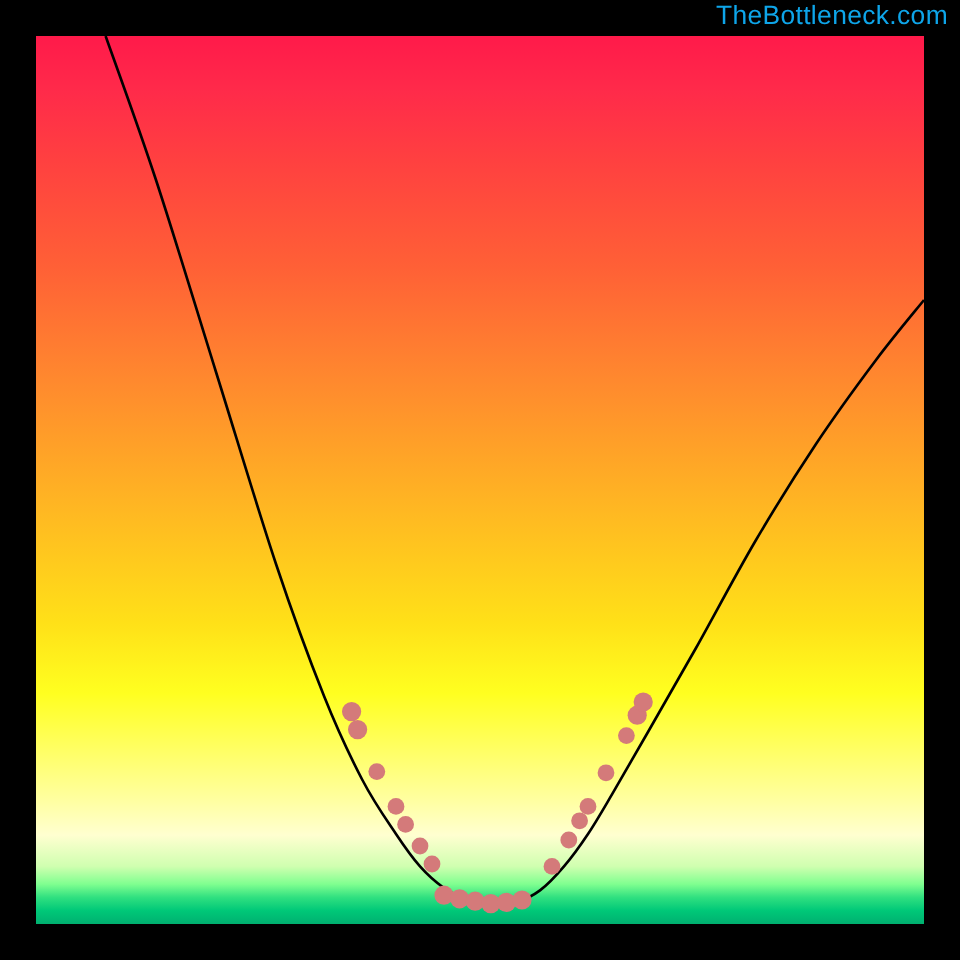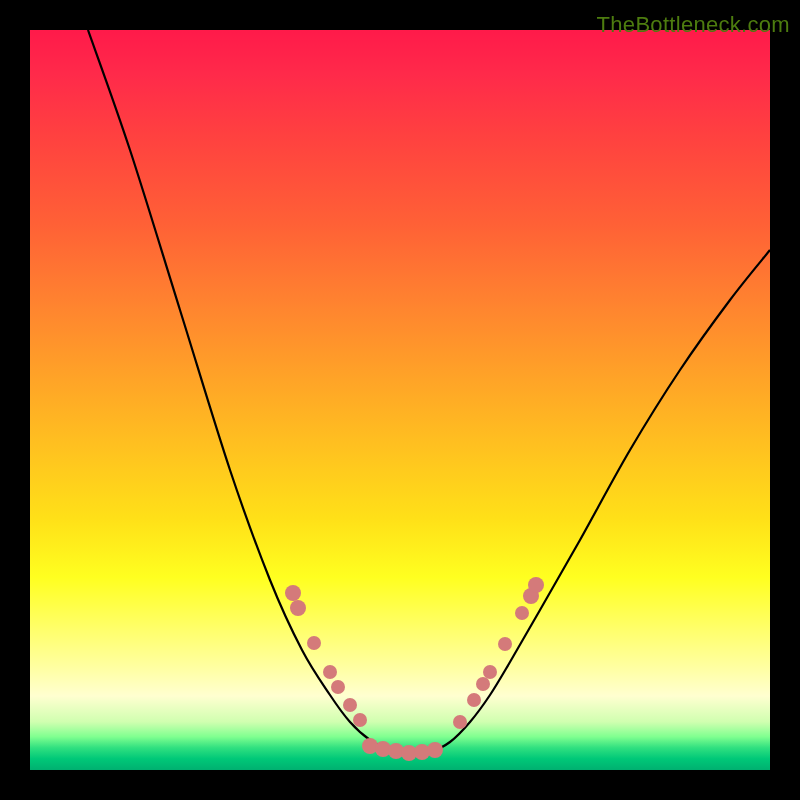--- a/index.html
+++ b/index.html
@@ -6,23 +6,23 @@
   body {
     width: 800px;
     height: 800px;
     background: #000;
     position: relative;
     overflow: hidden;
     font-family: Arial, sans-serif;
   }
   .watermark {
     position: absolute;
-    top: 12px;
+    top: 0;
     right: 10px;
-    color: #4d7c0f;
+    color: #0ea5e9;
     font-size: 22px;
     font-weight: normal;
     z-index: 10;
     letter-spacing: 0.3px;
   }
   .plot-area {
     position: absolute;
     top: 30px;
     left: 30px;
     width: 740px;

